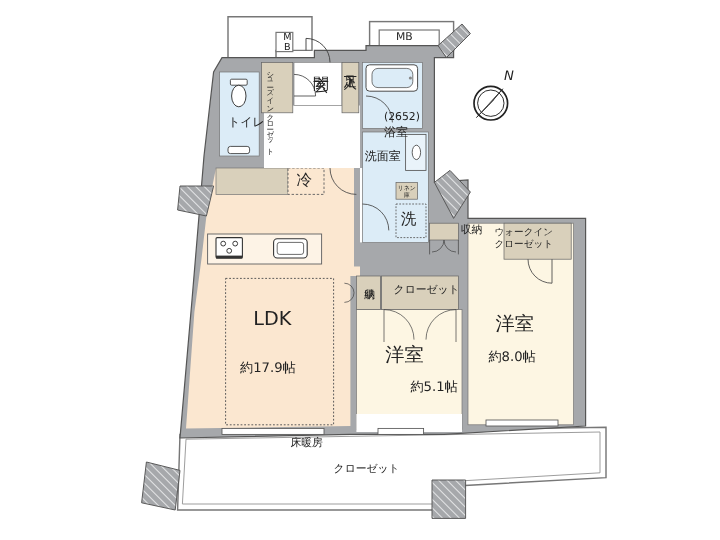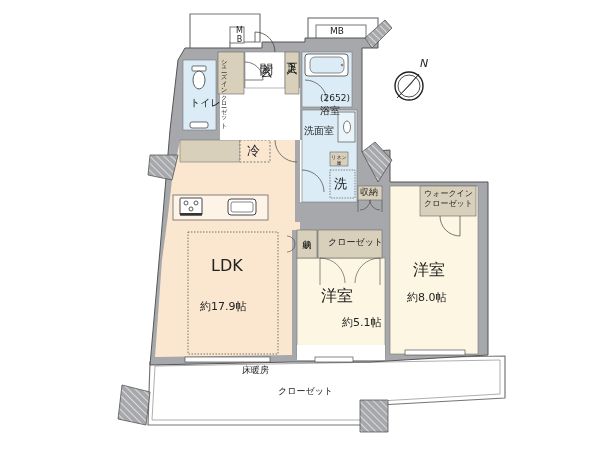--- a/index.html
+++ b/index.html
@@ -137,28 +137,28 @@
 
 <div class="lbl s10" style="left:190px;top:98px;">トイレ</div>
 
 <div class="lbl s10" style="left:320px;top:80px;margin-top:26px;">浴室</div>
 <div class="lbl s9" style="left:320px;top:94px;">(2652)</div>
 
 <div class="lbl s10" style="left:304px;top:126px;">洗面室</div>
 <div class="lbl" style="left:331px;top:154px;font-size:5px;width:16px;text-align:center;line-height:6px;white-space:normal;">リネン庫</div>
 <div class="lbl s13" style="left:334px;top:177px;">洗</div>
 
-<div class="lbl s9" style="left:360px;top:188px;">収納</div>
+<div class="lbl s9" style="left:360px;top:188px;padding-left:24px;">収納</div>
 
 <div class="lbl s13" style="left:247px;top:144px;">冷</div>
 
 <div class="lbl s9 vlbl" style="left:302px;top:233px;">収納</div>
 <div class="lbl s9" style="left:328px;top:238px;">クローゼット</div>
 
-<div class="lbl" style="left:424px;top:189px;font-size:8px;line-height:10px;">
+<div class="lbl" style="left:412px;top:189px;font-size:8px;line-height:10px;">
   <div>ウォークイン</div>
   <div>クローゼット</div>
 </div>
 
 <div class="lbl s16" style="left:211px;top:258px;">LDK</div>
 <div class="lbl s11" style="left:200px;top:301px;">約17.9帖</div>
 <div class="lbl s9" style="left:242px;top:342px;margin-top:24px;">床暖房</div>
 
 <div class="lbl s16" style="left:321px;top:288px;">洋室</div>
 <div class="lbl s11" style="left:318px;top:317px;margin-left:24px;">約5.1帖</div>

